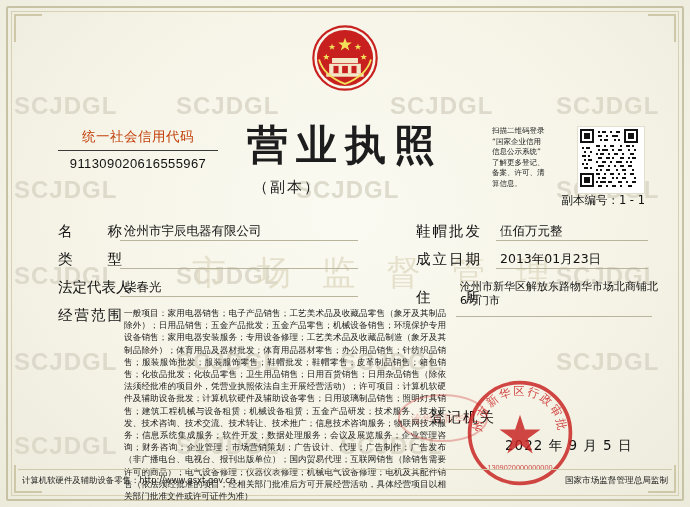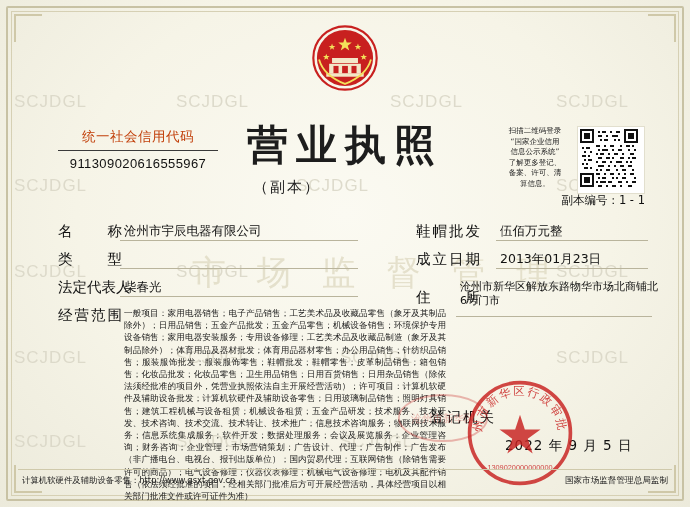--- a/index.html
+++ b/index.html
@@ -54,22 +54,22 @@
   
   .watermarks {
     position: absolute;
     inset: 0;
     pointer-events: none;
     overflow: hidden;
   }
   .wm {
     position: absolute;
     color: #d9d6c6;
-    font-size: 17px;
-    font-weight: normal;
+    font-size: 24px;
+    font-weight: bold;
     letter-spacing: 1px;
     font-family: "Liberation Sans", sans-serif;
     opacity: .85;
     white-space: nowrap;
   }
   .wm-big {
     position: absolute;
     color: #ded9c1;
     font-size: 34px;
     letter-spacing: 10px;
@@ -343,21 +343,21 @@
 
   <div class="title">营业执照</div>
   <div class="subtitle">（副本）</div>
 
   <div class="code-block">
     <div class="code-label">统一社会信用代码</div>
     <div class="code-rule"></div>
     <div class="code-value">911309020616555967</div>
   </div>
 
-  <div class="qr-note" style="white-space:pre-line;text-align:center;">扫描二维码登录
+  <div class="qr-note" style="white-space:pre-line;">扫描二维码登录
 “国家企业信用
 信息公示系统”
 了解更多登记、
 备案、许可、清
 算信息。</div>
   <div class="qr-wrap">
     <svg viewBox="0 0 29 29" width="58" height="58" shape-rendering="crispEdges">
       <rect width="29" height="29" fill="#fff"></rect>
       <g fill="#111">
         <rect x="0" y="0" width="7" height="1"></rect>

